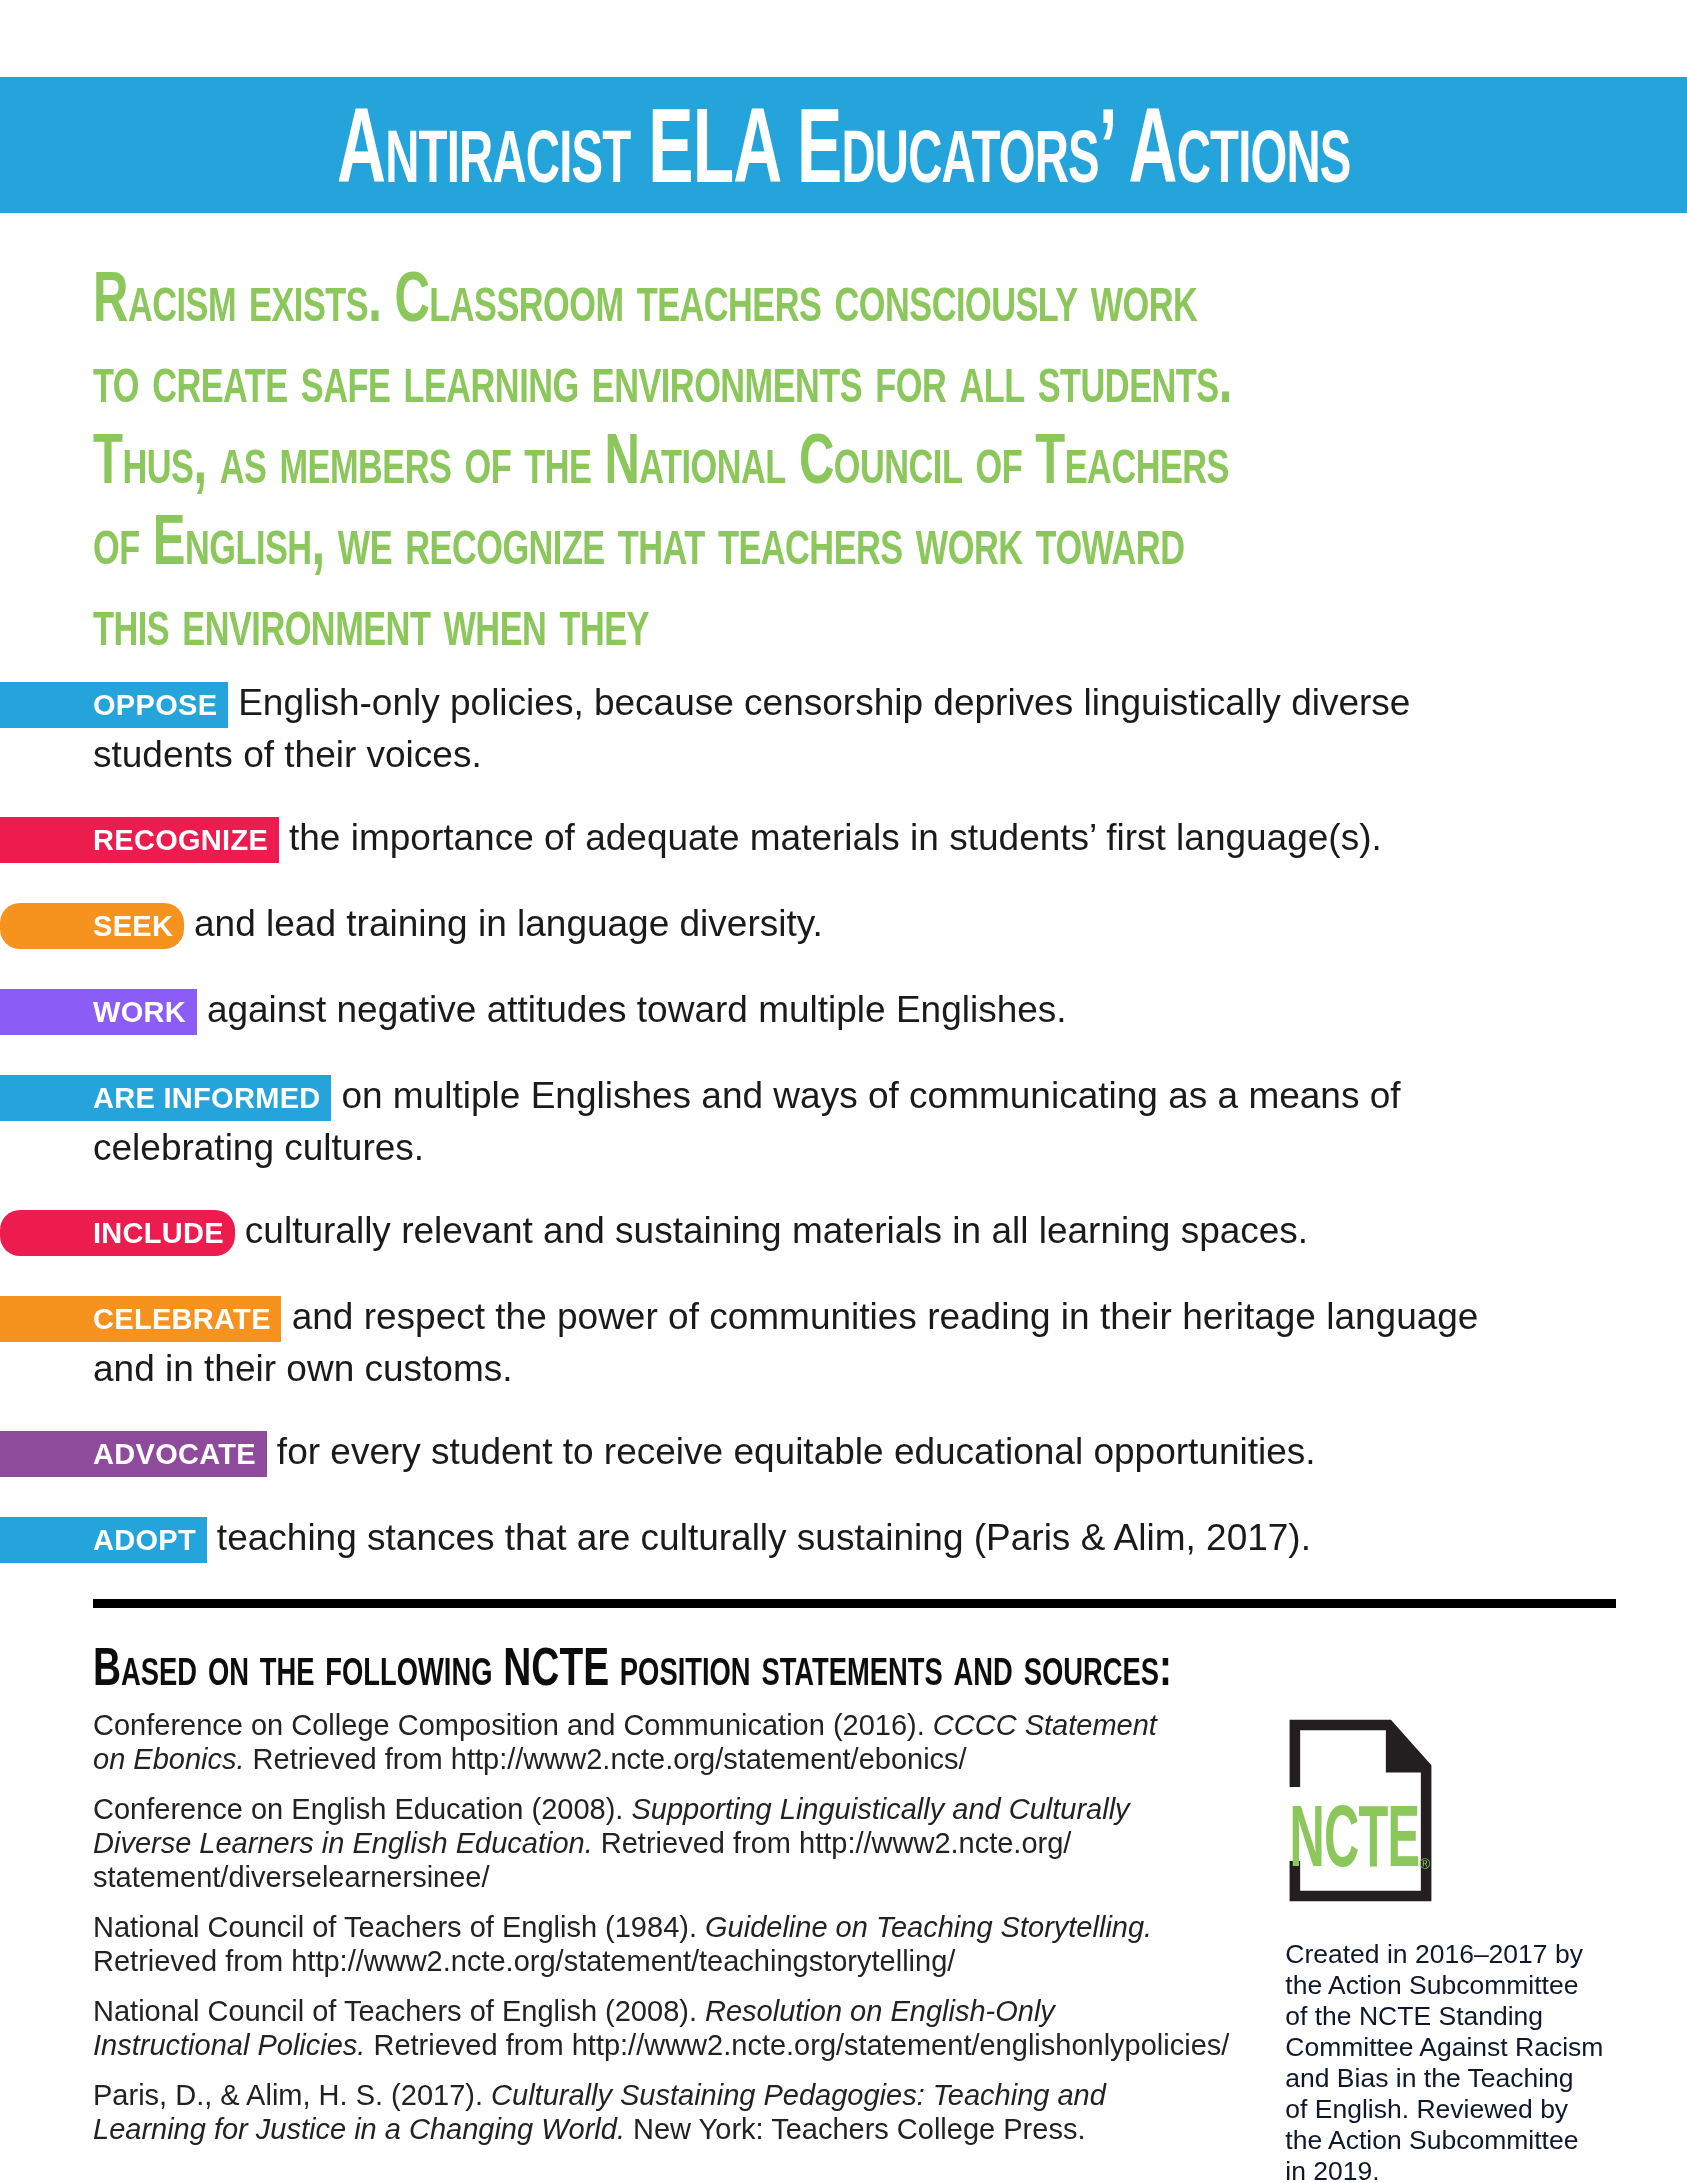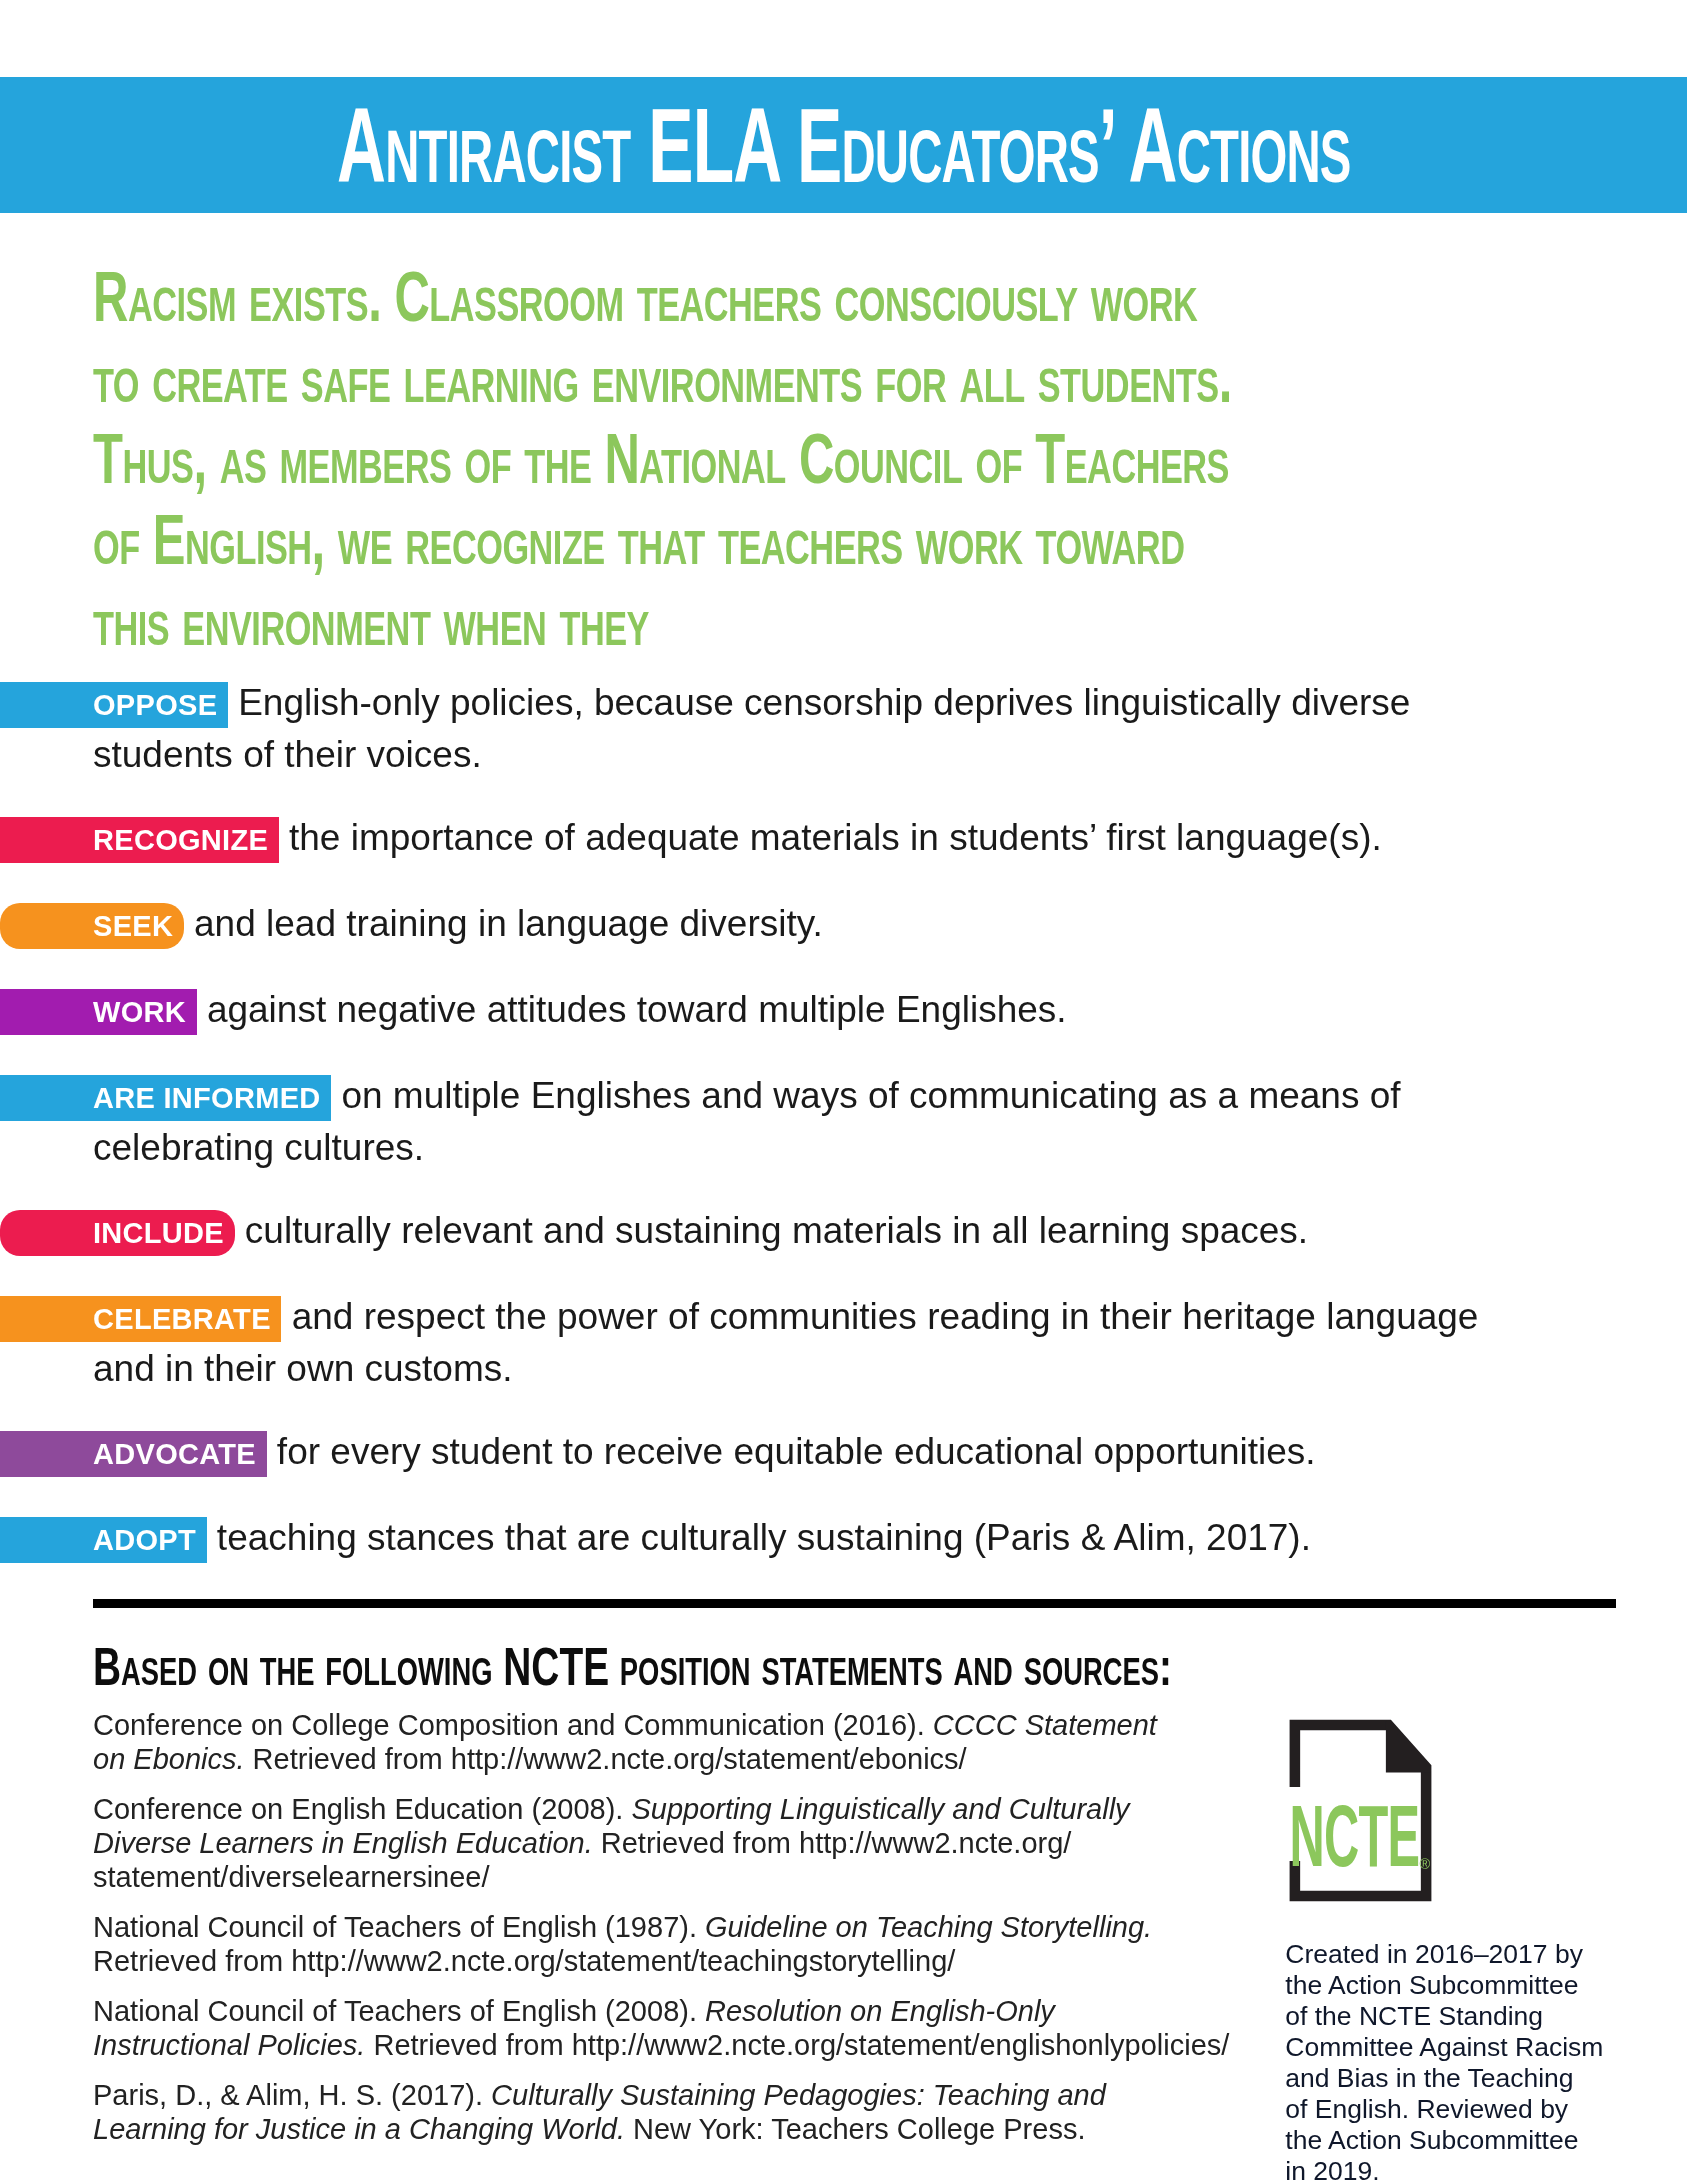--- a/index.html
+++ b/index.html
@@ -73,42 +73,42 @@
   <div>Thus, as members of the National Council of Teachers</div>
   <div>of English, we recognize that teachers work toward</div>
   <div>this environment when they</div>
 </div>
 
 <div class="actions">
     <p class="action"><span class="tag" style="background: rgb(37, 164, 220);">OPPOSE</span> English-only policies, because censorship deprives linguistically diverse
 students of their voices.</p>
     <p class="action"><span class="tag" style="background: rgb(236, 28, 79);">RECOGNIZE</span> the importance of adequate materials in students’ first language(s).</p>
     <p class="action"><span class="tag" style="background: rgb(246, 146, 30); border-radius: 20px;">SEEK</span> and lead training in language diversity.</p>
-    <p class="action"><span class="tag" style="background: #a21caf;">WORK</span> against negative attitudes toward multiple Englishes.</p>
+    <p class="action"><span class="tag" style="background: #8b5cf6;">WORK</span> against negative attitudes toward multiple Englishes.</p>
     <p class="action"><span class="tag" style="background: rgb(37, 164, 220);">ARE INFORMED</span> on multiple Englishes and ways of communicating as a means of
 celebrating cultures.</p>
     <p class="action"><span class="tag" style="background: rgb(236, 28, 79); border-radius: 20px;">INCLUDE</span> culturally relevant and sustaining materials in all learning spaces.</p>
     <p class="action"><span class="tag" style="background: rgb(246, 146, 30);">CELEBRATE</span> and respect the power of communities reading in their heritage language
 and in their own customs.</p>
     <p class="action"><span class="tag" style="background: rgb(142, 74, 155);">ADVOCATE</span> for every student to receive equitable educational opportunities.</p>
     <p class="action"><span class="tag" style="background: rgb(37, 164, 220);">ADOPT</span> teaching stances that are culturally sustaining (Paris &amp; Alim, 2017).</p>
   </div>
 
 <div class="divider"></div>
 
 <div class="bottom">
   <div class="left-col">
     <h2>Based on the following NCTE position statements and sources:</h2>
     <div>
         <div class="ref"><span>Conference on College Composition and Communication (2016). </span><span class="it">CCCC Statement
 on Ebonics.</span><span> Retrieved from http://www2.ncte.org/statement/ebonics/</span></div>
         <div class="ref"><span>Conference on English Education (2008). </span><span class="it">Supporting Linguistically and Culturally
 Diverse Learners in English Education.</span><span> Retrieved from http://www2.ncte.org/
 statement/diverselearnersinee/</span></div>
-        <div class="ref"><span>National Council of Teachers of English (1987). </span><span class="it">Guideline on Teaching Storytelling.</span><span>
+        <div class="ref"><span>National Council of Teachers of English (1984). </span><span class="it">Guideline on Teaching Storytelling.</span><span>
 Retrieved from http://www2.ncte.org/statement/teachingstorytelling/</span></div>
         <div class="ref"><span>National Council of Teachers of English (2008). </span><span class="it">Resolution on English-Only
 Instructional Policies.</span><span> Retrieved from http://www2.ncte.org/statement/englishonlypolicies/</span></div>
         <div class="ref"><span>Paris, D., &amp; Alim, H. S. (2017). </span><span class="it">Culturally Sustaining Pedagogies: Teaching and
 Learning for Justice in a Changing World.</span><span> New York: Teachers College Press.</span></div>
       </div>
   </div>
   <div class="right-col">
     <div class="logo-wrap">
       <svg width="155" height="195" viewBox="0 0 235 295">

